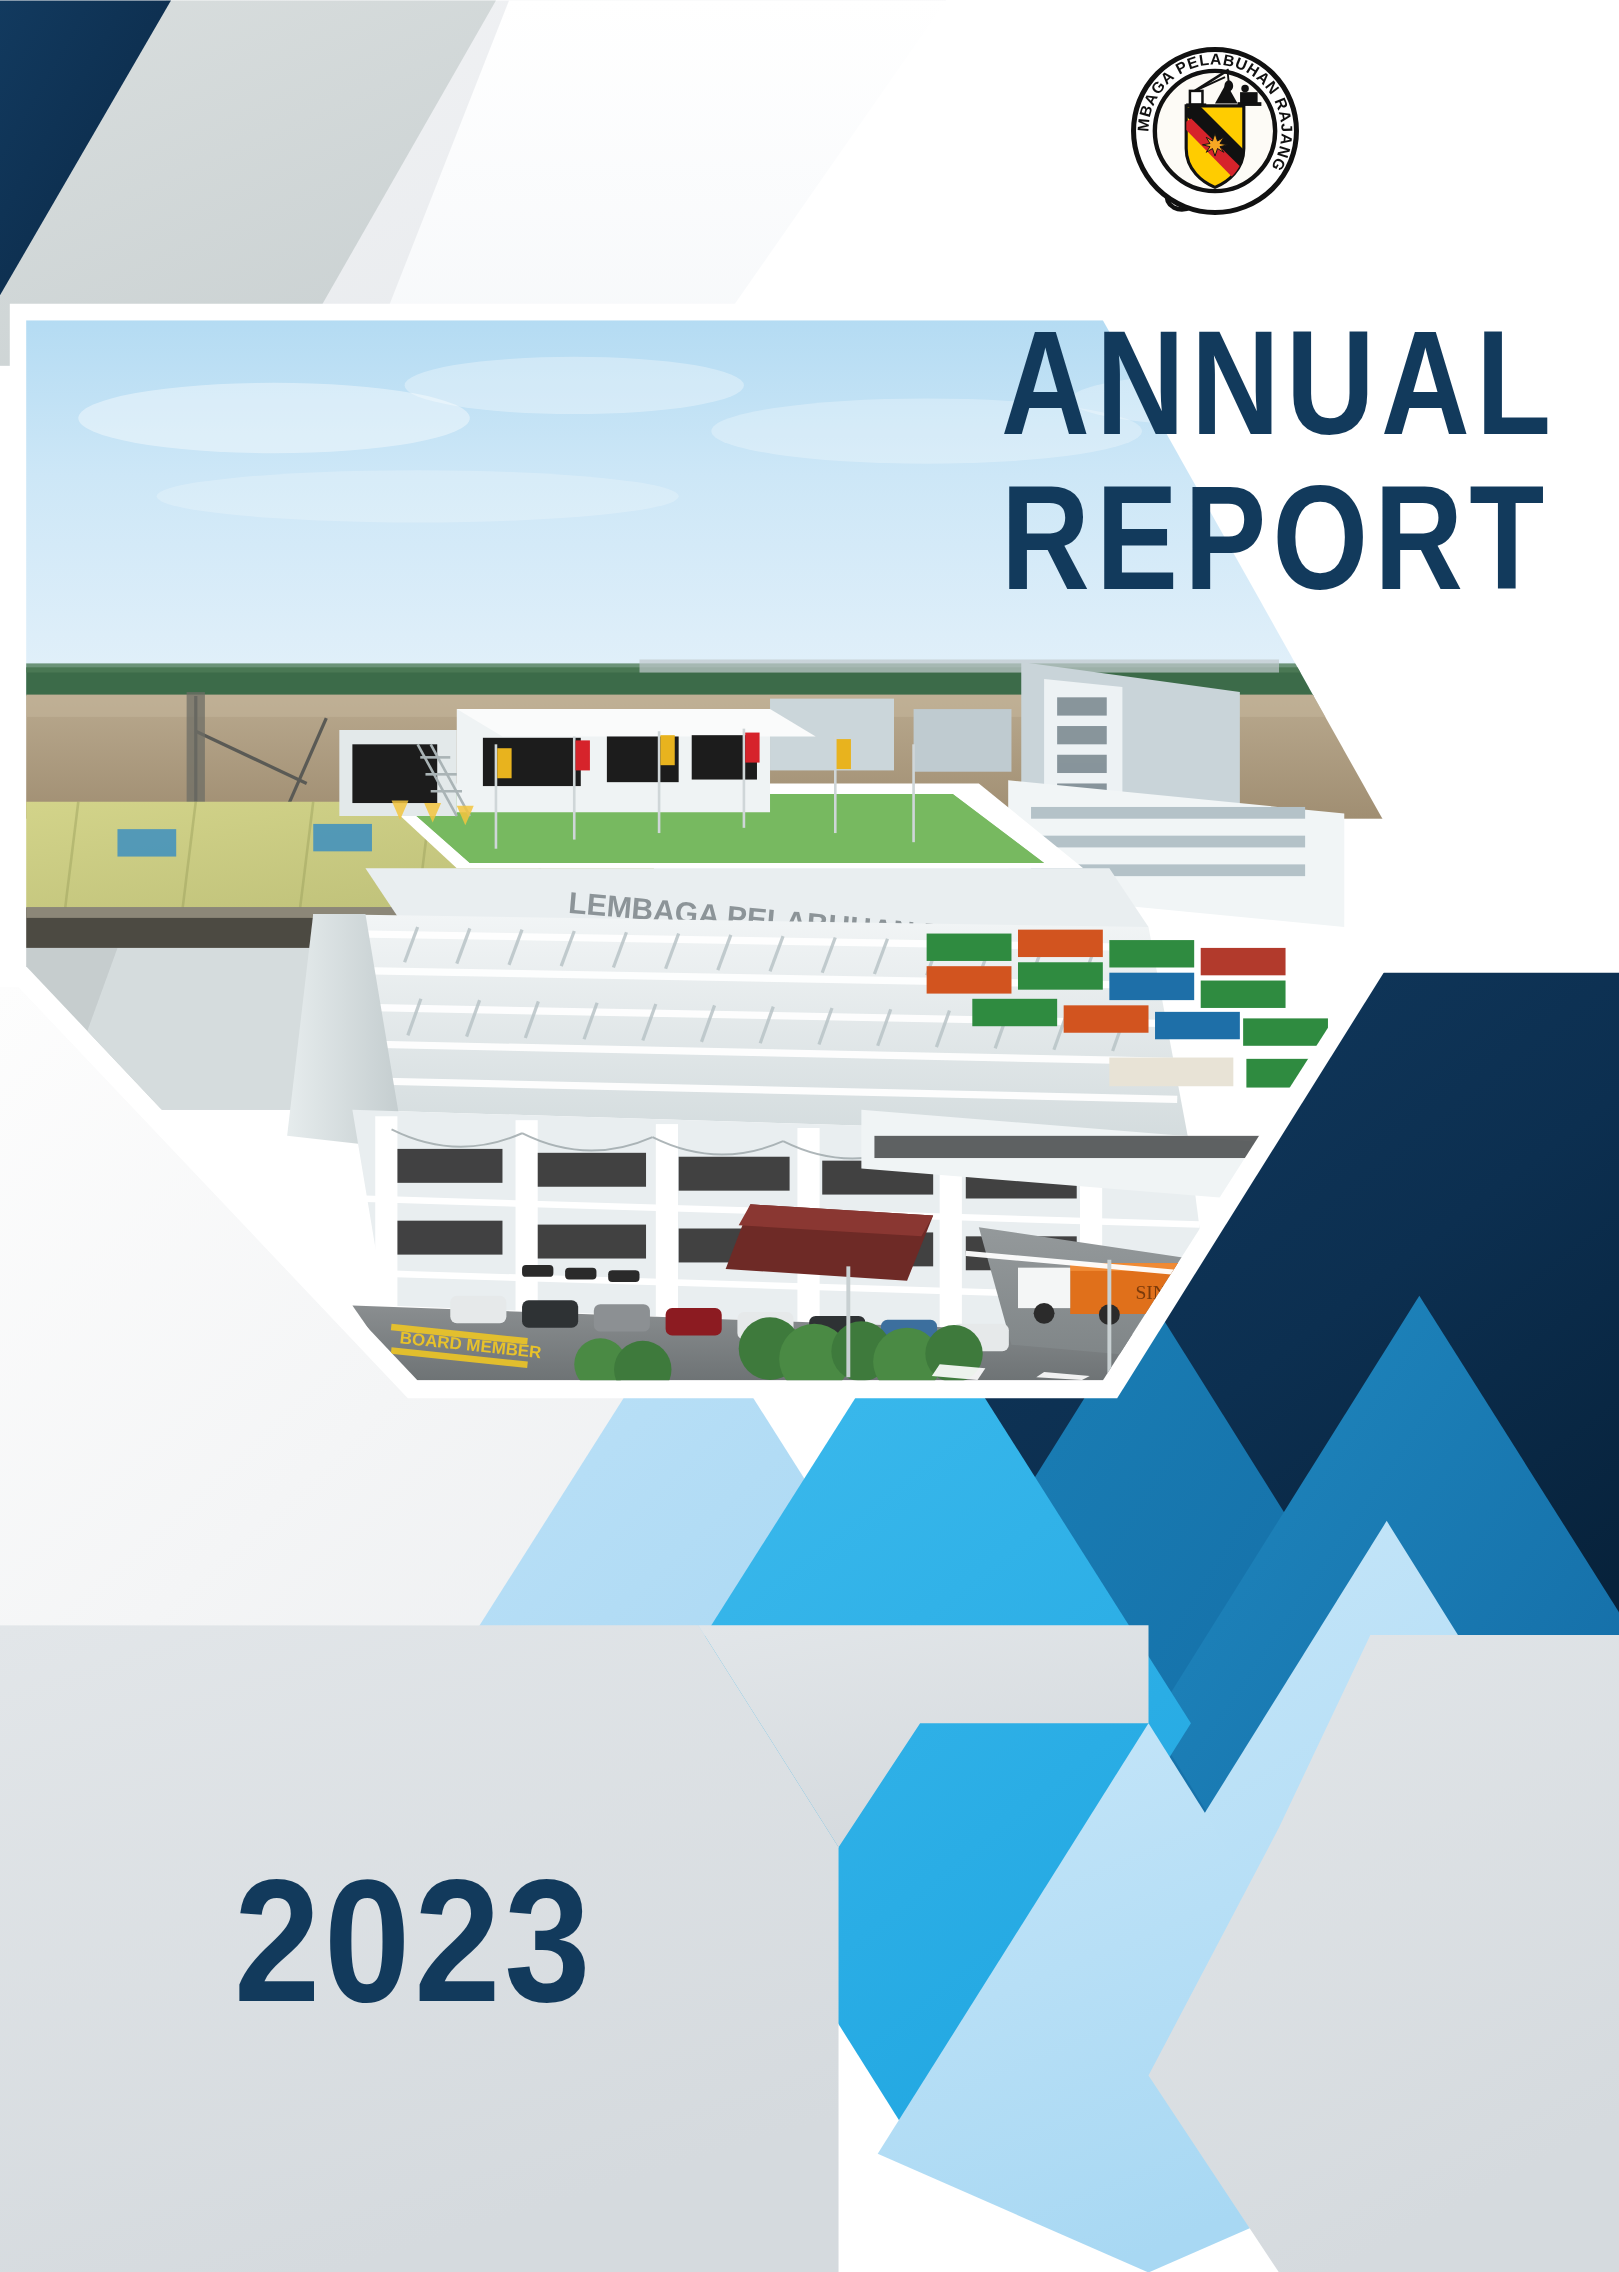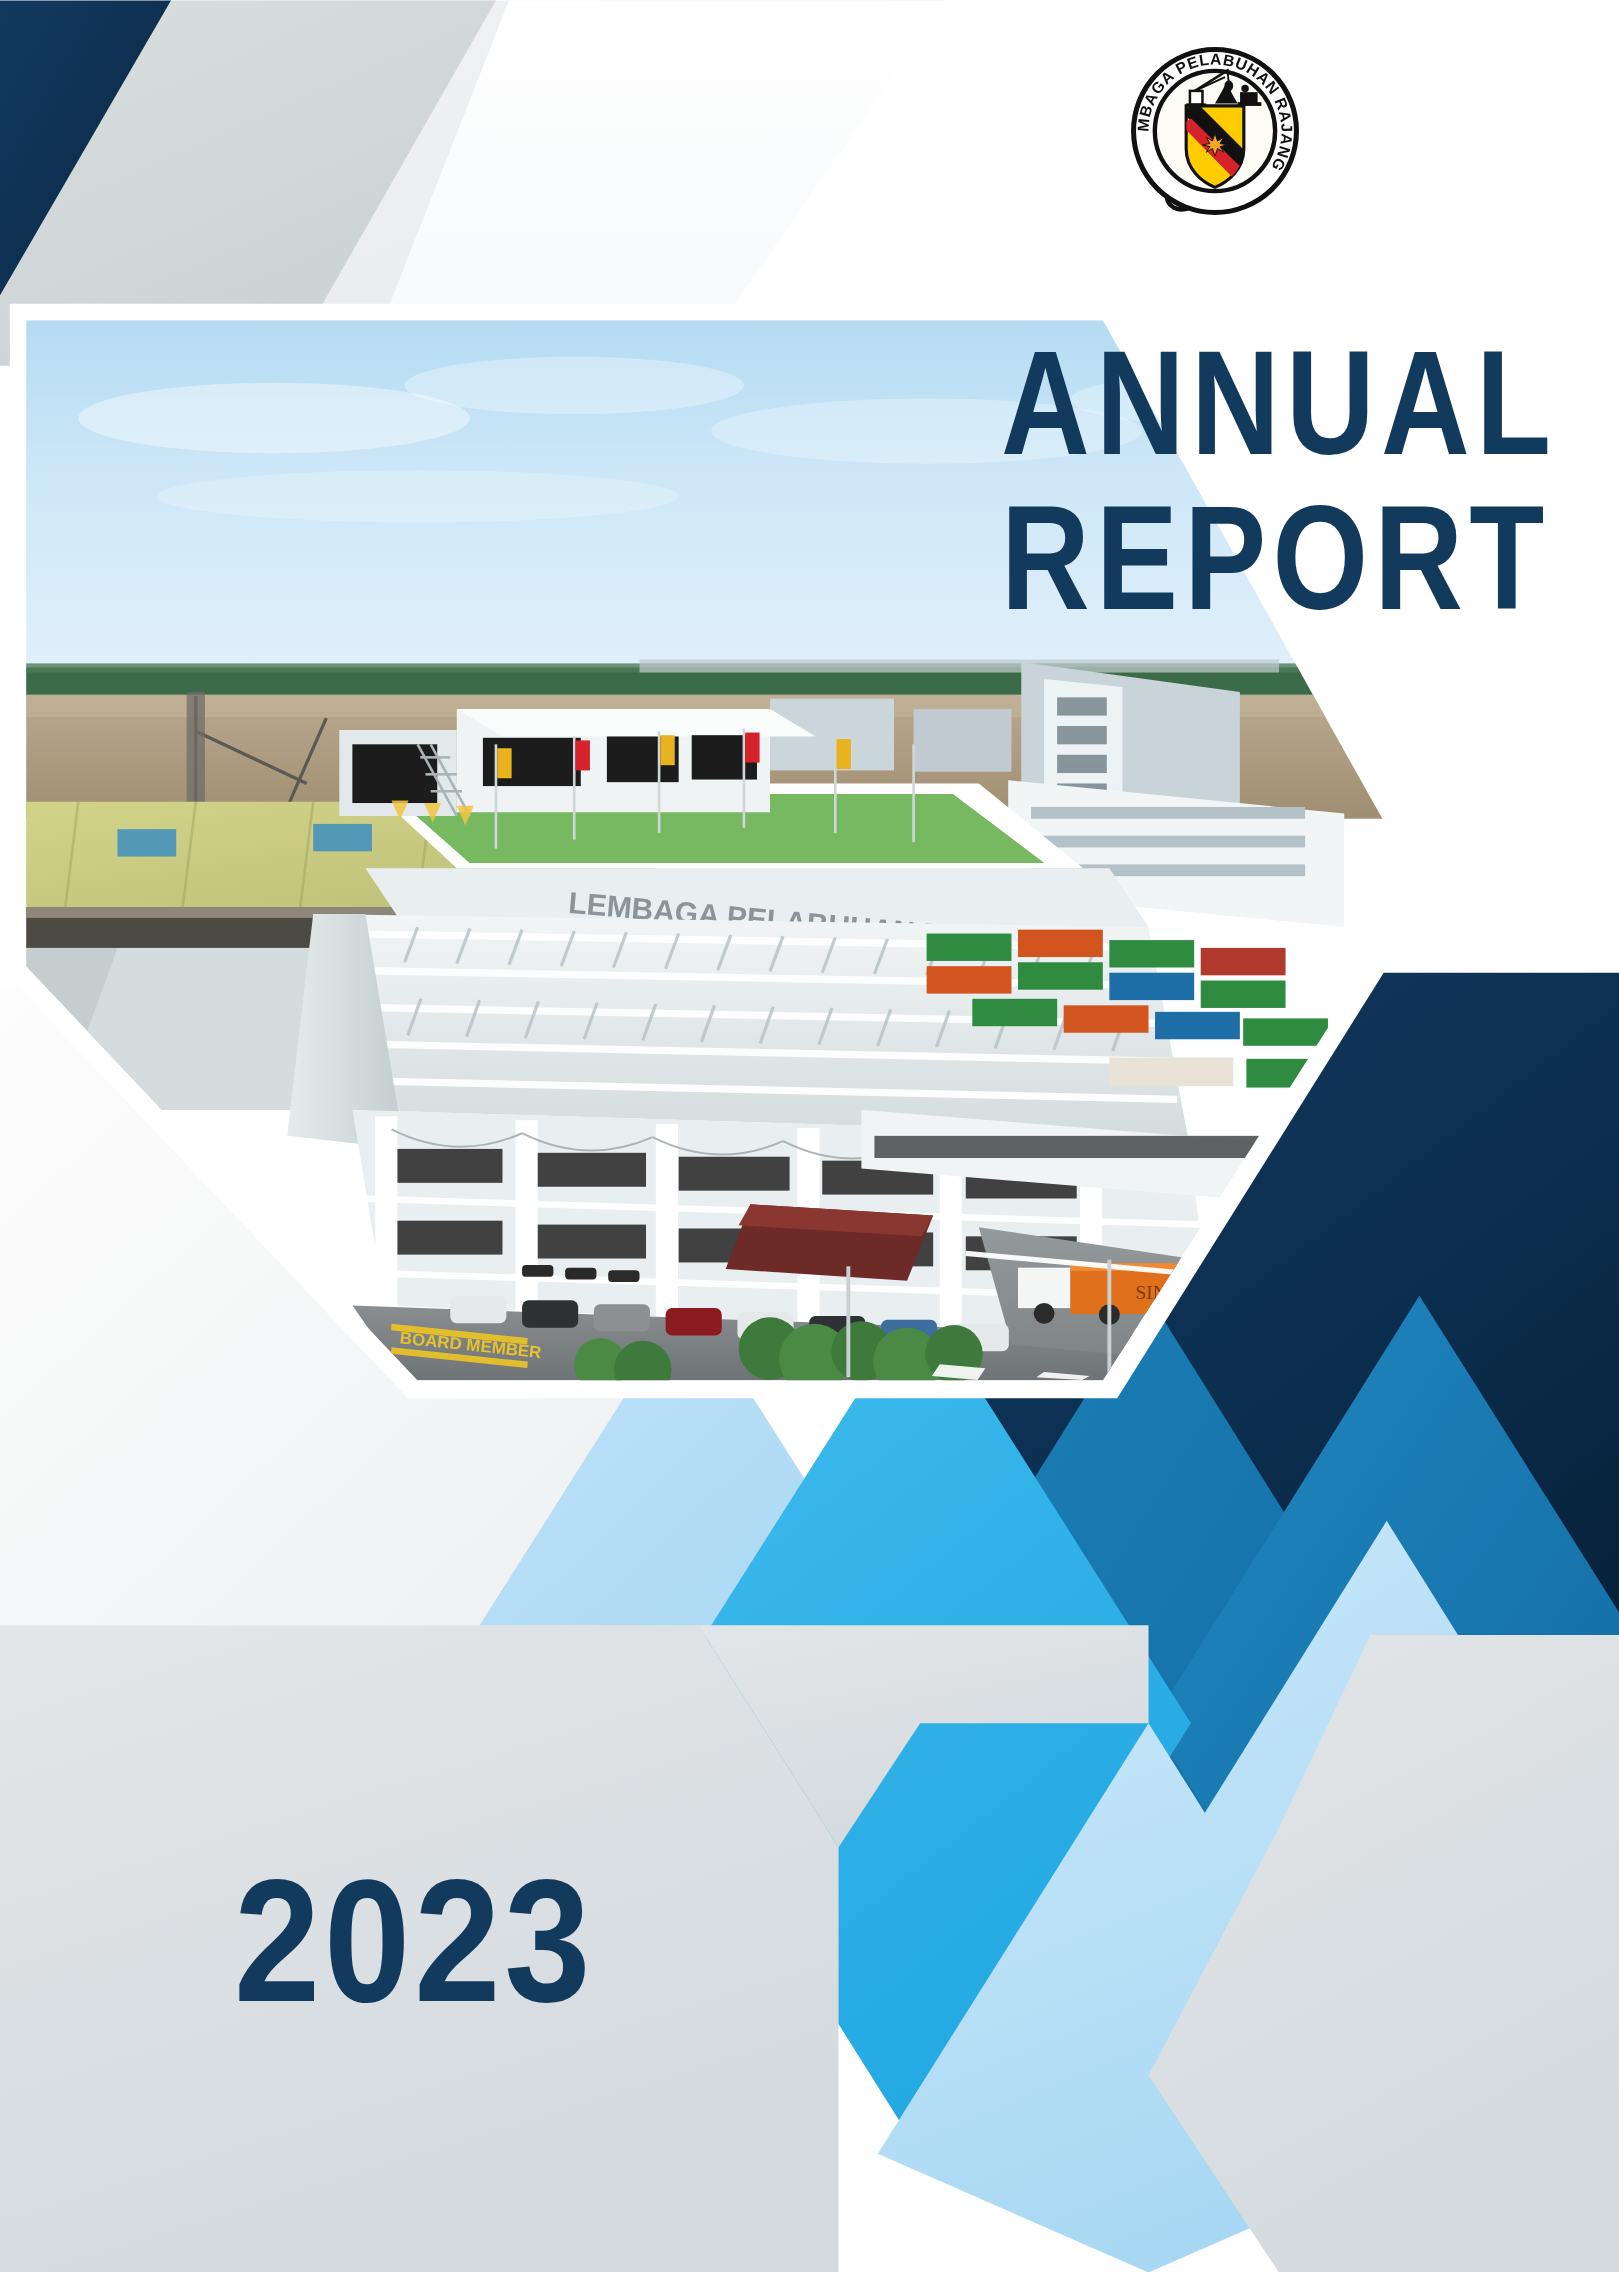--- a/index.html
+++ b/index.html
@@ -37,21 +37,21 @@
   #logo {
     position:absolute;
     left:1121px; top:37px;
     width:188px; height:188px;
   }
   #logo svg { display:block; width:188px; height:188px; }
 
   
   #headline {
     position:absolute;
-    left:987px; top:312px;
+    left:987px; top:292px;
     width:470px;
     text-align:left;
   }
   .hl-line {
     display:block;
     color:#123A5C;
     font-family:"Liberation Sans Narrow","Liberation Sans", sans-serif;
     font-weight:700;
     font-size:128px;
     line-height:155px;

